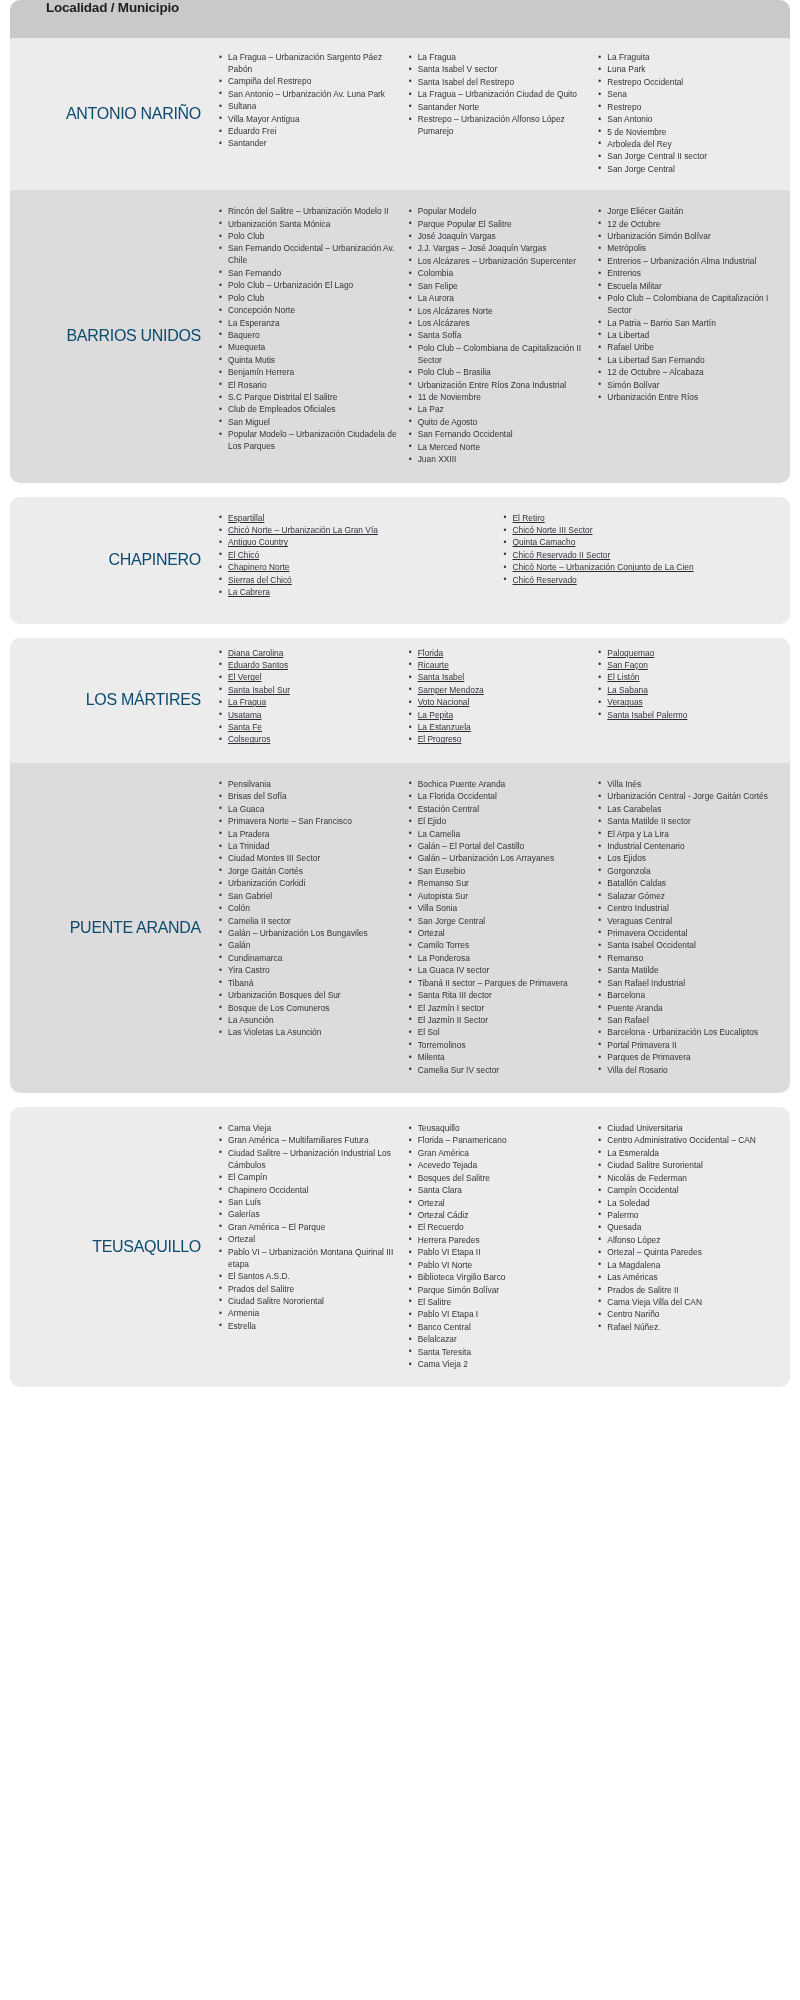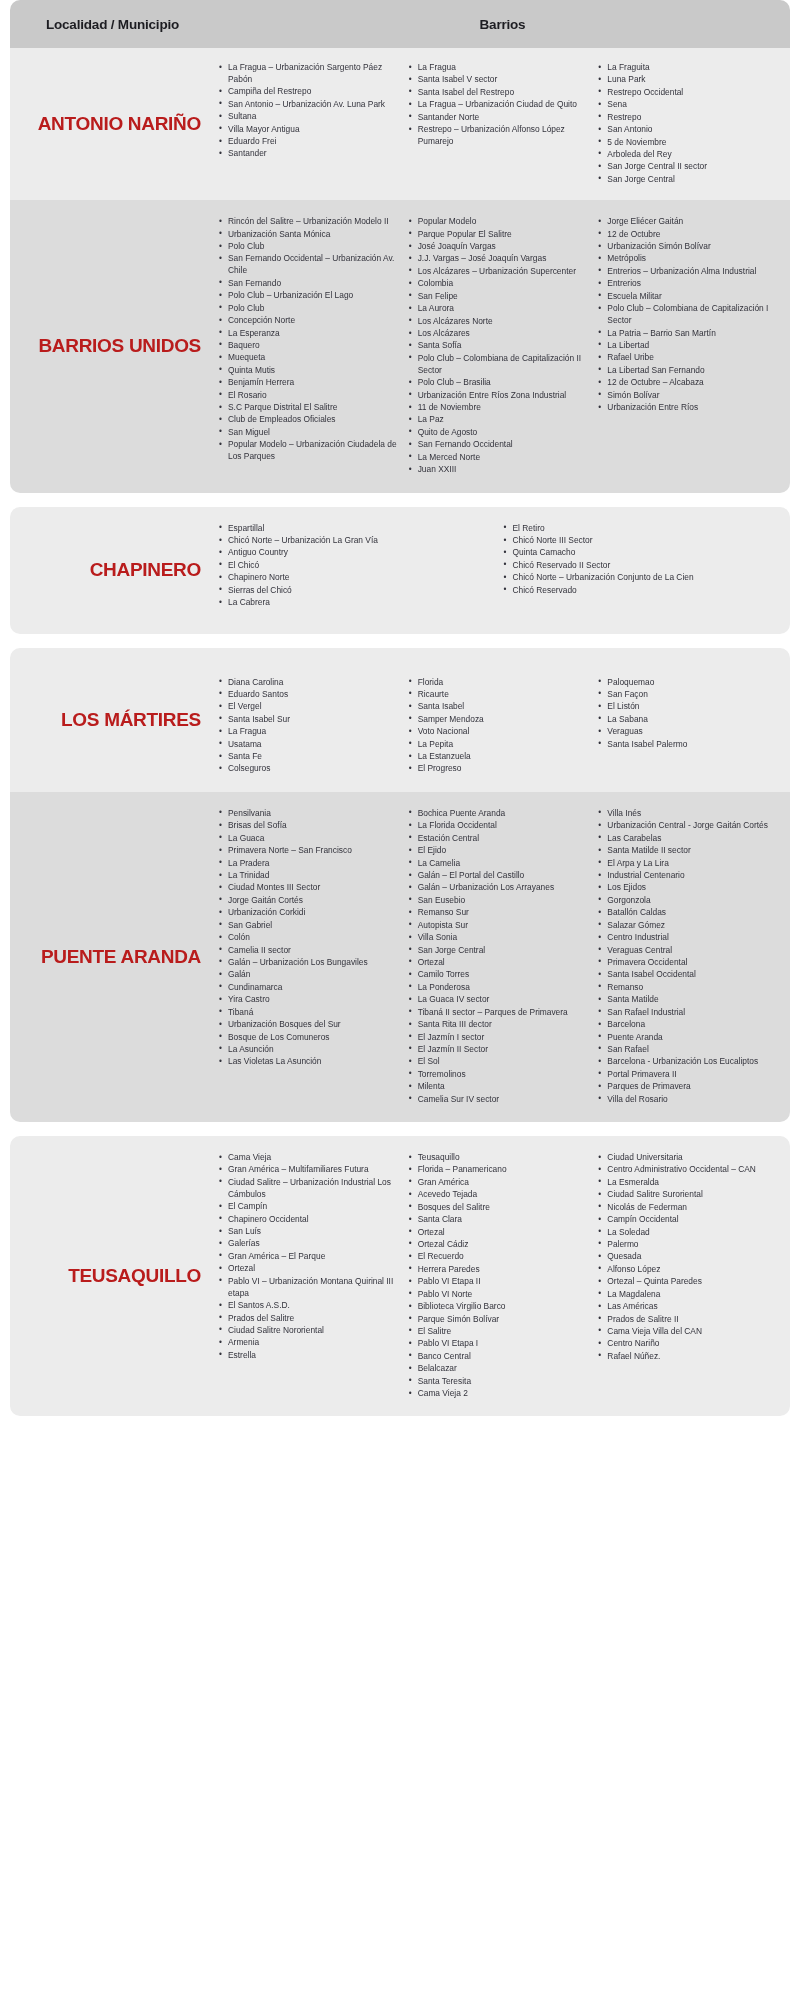--- a/index.html
+++ b/index.html
@@ -37,22 +37,21 @@
   .block {
     position: relative;
     border-radius: 10px;
     overflow: hidden;
     margin-bottom: 14px;
   }
 
   .header-row {
     display: flex;
     background: #c9c9c9;
-    height: 48px;
-    align-items: center;
+    height: 38px;
   }
   .header-cell {
     font-size: 13.5px;
     font-weight: bold;
     color: #1d1d22;
     letter-spacing: -0.2px;
   }
   .header-cell.loc {
     width: 205px;
     text-align: center;
@@ -69,24 +68,24 @@
   }
   .row.shade-a { background: #ececec; }
   .row.shade-b { background: #dcdcdc; }
 
   .loc-cell {
     width: 205px;
     flex: 0 0 205px;
     box-sizing: border-box;
     padding: 0 14px 0 10px;
     text-align: right;
-    font-size: 19px;
-    font-weight: bold;
+    font-size: 16px;
+    font-weight: normal;
     line-height: 1.05;
-    color: #b91c1c;
+    color: #0c4a6e;
     letter-spacing: -0.3px;
   }
 
   .barrios-cell {
     flex: 1;
     display: flex;
     box-sizing: border-box;
     padding: 16px 6px 16px 0;
     gap: 0;
   }
@@ -112,33 +111,32 @@
     content: "\2022";
     position: absolute;
     left: -9px;
     top: -0.5px;
     font-size: 8.4px;
     color: #33333c;
   }
 
   
   .b-antonio .barrios-cell { padding-top: 14px; padding-bottom: 14px; }
-  .b-chapinero .barrios-cell { padding-bottom: 24px; }
-  .b-martires .barrios-cell { padding-top: 29px; padding-bottom: 16px; }
+  .b-chapinero .barrios-cell { padding-bottom: 24px; text-decoration: underline; }
+  .b-martires .barrios-cell { padding-top: 10px; padding-bottom: 16px; text-decoration: underline; }
 </style>
 </head>
 <body>
 
 <div class="page">
   <div class="accent-rule"></div>
 
   <div class="block">
     <div class="header-row">
       <div class="header-cell loc">Localidad / Municipio</div>
-      <div class="header-cell bar">Barrios</div>
     </div>
 
     <div class="row shade-a b-antonio">
       <div class="loc-cell">ANTONIO NARIÑO</div>
       <div class="barrios-cell">
         <div class="bcol">
             <ul>
               <li>La Fragua – Urbanización Sargento Páez Pabón</li>
               <li>Campiña del Restrepo</li>
               <li>San Antonio – Urbanización Av. Luna Park</li>

